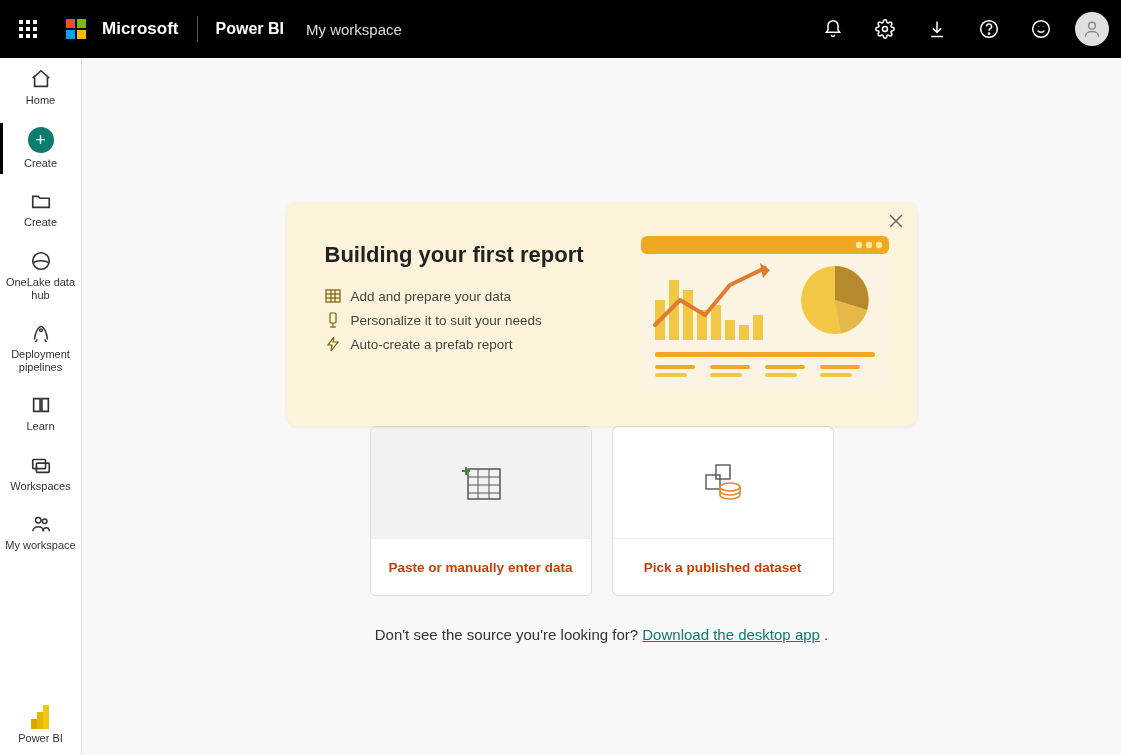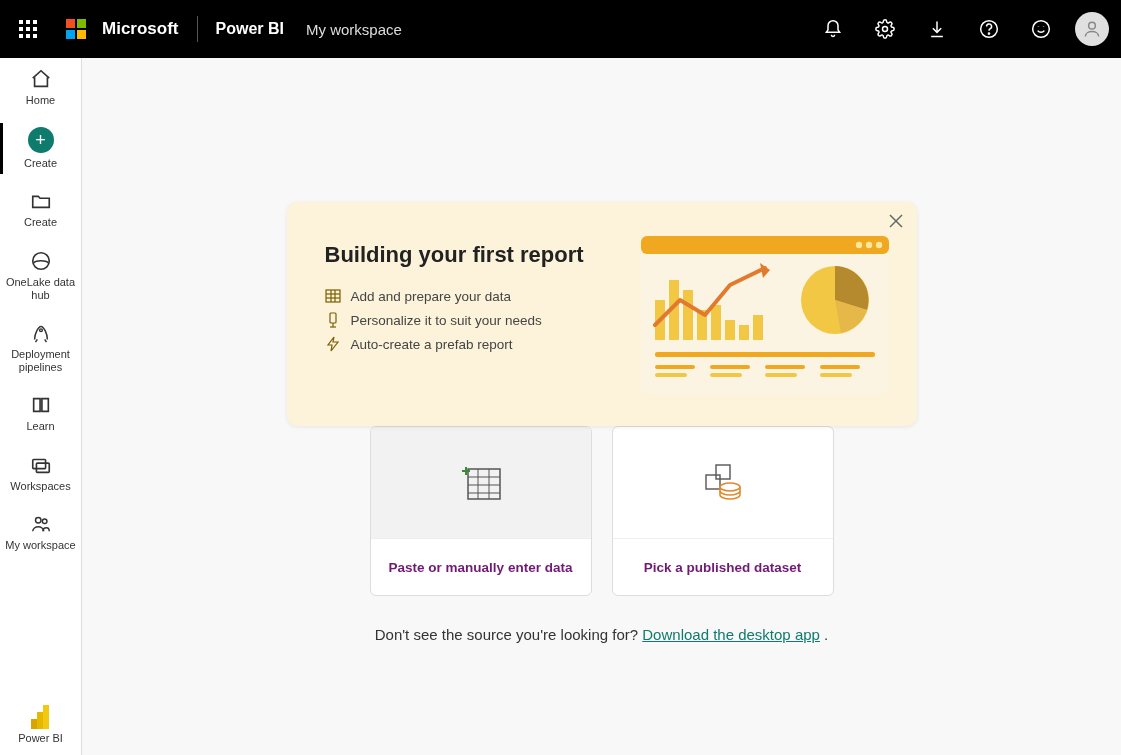--- a/index.html
+++ b/index.html
@@ -46,21 +46,21 @@
 .banner-illus { width: 260px; }
 
 
 .section-h { font-size: 26px; font-weight: 600; color: #222; margin-top: 40px; margin-bottom: 28px; }
 
 
 .cards-row { display: flex; gap: 20px; }
 .opt-card { width: 222px; height: 170px; background: #fff; border: 1px solid #ddd; border-radius: 6px; display: flex; flex-direction: column; cursor: pointer; overflow: hidden; }
 .opt-card:first-child .opt-top { background: #f2f2f2; }
 .opt-top { flex: 1; display: flex; align-items: center; justify-content: center; border-bottom: 1px solid #eee; }
-.opt-bottom { height: 56px; display: flex; align-items: center; justify-content: center; font-size: 13.5px; font-weight: 600; color: #701a75; }
+.opt-bottom { height: 56px; display: flex; align-items: center; justify-content: center; font-size: 13.5px; font-weight: 600; color: #c2410c; }
 
 
 .footer-line { margin-top: 30px; font-size: 15px; color: #333; }
 .footer-line a { color: #0f7b6c; text-decoration: underline; }
 </style>
 </head>
 <body>
 
 <div class="header">
   <div class="waffle">

